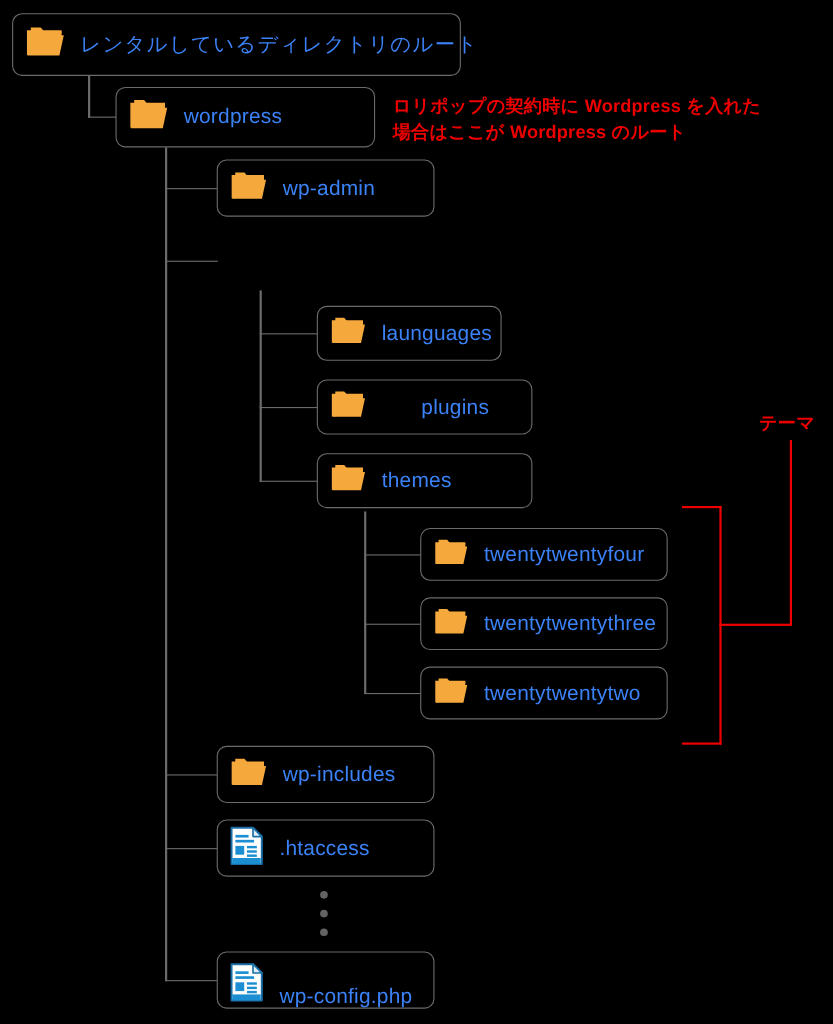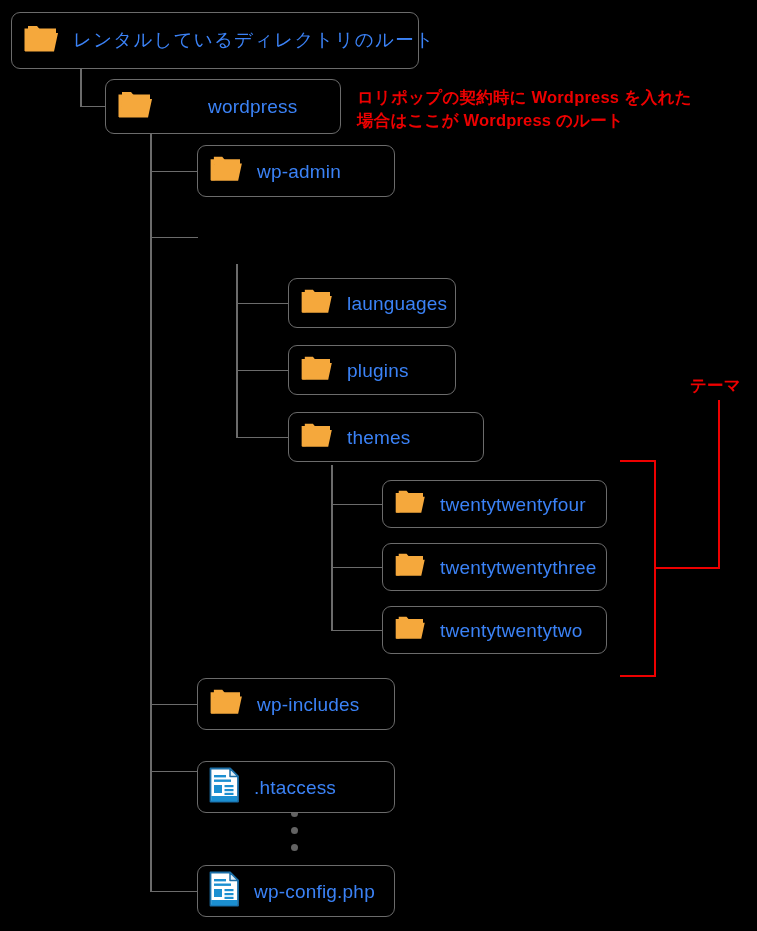--- a/index.html
+++ b/index.html
@@ -120,21 +120,21 @@
     <span class="icon">
       <svg width="36" height="30" viewBox="0 0 36 30" xmlns="http://www.w3.org/2000/svg">
         <path d="M1.5 4.5 L1.5 27 L6 27 L6 7 L33 7 L33 4.5 Z" fill="#f5a83c"></path>
         <path d="M5 2 L14 2 L17 5.5 L33 5.5 L33 10 L5 10 Z" fill="#f5a83c"></path>
         <path d="M5.5 9 L35 9 L31 27.5 L2 27.5 Z" fill="#f5a83c"></path>
       </svg>
     </span>
     <span class="node-label jp">レンタルしているディレクトリのルート</span>
   </div>
 
-  <div class="node" style="left:105px; top:79px; width:236px; height:55px;gap:41px;">
+  <div class="node" style="left:105px; top:79px; width:236px; height:55px;">
     <span class="icon">
       <svg width="36" height="30" viewBox="0 0 36 30" xmlns="http://www.w3.org/2000/svg">
         <path d="M1.5 4.5 L1.5 27 L6 27 L6 7 L33 7 L33 4.5 Z" fill="#f5a83c"></path>
         <path d="M5 2 L14 2 L17 5.5 L33 5.5 L33 10 L5 10 Z" fill="#f5a83c"></path>
         <path d="M5.5 9 L35 9 L31 27.5 L2 27.5 Z" fill="#f5a83c"></path>
       </svg>
     </span>
     <span class="node-label">wordpress</span>
   </div>
 
@@ -154,21 +154,21 @@
     <span class="icon">
       <svg width="33" height="27" viewBox="0 0 36 30" xmlns="http://www.w3.org/2000/svg">
         <path d="M1.5 4.5 L1.5 27 L6 27 L6 7 L33 7 L33 4.5 Z" fill="#f5a83c"></path>
         <path d="M5 2 L14 2 L17 5.5 L33 5.5 L33 10 L5 10 Z" fill="#f5a83c"></path>
         <path d="M5.5 9 L35 9 L31 27.5 L2 27.5 Z" fill="#f5a83c"></path>
       </svg>
     </span>
     <span class="node-label">launguages</span>
   </div>
 
-  <div class="node" style="left:288px; top:345px; width:168px; height:50px;">
+  <div class="node" style="left:288px; top:345px; width:196px; height:50px;gap:36px;">
     <span class="icon">
       <svg width="33" height="27" viewBox="0 0 36 30" xmlns="http://www.w3.org/2000/svg">
         <path d="M1.5 4.5 L1.5 27 L6 27 L6 7 L33 7 L33 4.5 Z" fill="#f5a83c"></path>
         <path d="M5 2 L14 2 L17 5.5 L33 5.5 L33 10 L5 10 Z" fill="#f5a83c"></path>
         <path d="M5.5 9 L35 9 L31 27.5 L2 27.5 Z" fill="#f5a83c"></path>
       </svg>
     </span>
     <span class="node-label">plugins</span>
   </div>
 
@@ -220,38 +220,38 @@
     <span class="icon">
       <svg width="34" height="28" viewBox="0 0 36 30" xmlns="http://www.w3.org/2000/svg">
         <path d="M1.5 4.5 L1.5 27 L6 27 L6 7 L33 7 L33 4.5 Z" fill="#f5a83c"></path>
         <path d="M5 2 L14 2 L17 5.5 L33 5.5 L33 10 L5 10 Z" fill="#f5a83c"></path>
         <path d="M5.5 9 L35 9 L31 27.5 L2 27.5 Z" fill="#f5a83c"></path>
       </svg>
     </span>
     <span class="node-label">wp-includes</span>
   </div>
 
-  <div class="node" style="left:197px; top:745px; width:198px; height:52px;margin-top:16px;">
+  <div class="node" style="left:197px; top:745px; width:198px; height:52px;">
     <span class="icon">
       <svg width="31" height="36" viewBox="0 0 31 36" xmlns="http://www.w3.org/2000/svg">
         <path d="M1.5 1.5 H21 L29 9.5 V34.5 H1.5 Z" fill="#ffffff" stroke="#1b6fa8" stroke-width="1.8" stroke-linejoin="round"></path>
         <path d="M21 1.5 V9.5 H29 Z" fill="#dfeef8" stroke="#1b6fa8" stroke-width="1.5" stroke-linejoin="round"></path>
         <rect x="5" y="8" width="12" height="2.4" fill="#1b8fd1"></rect>
         <rect x="5" y="12.5" width="17" height="2.4" fill="#1b8fd1"></rect>
         <rect x="5" y="18" width="8" height="8" fill="#1b8fd1"></rect>
         <rect x="15.5" y="18" width="9" height="2.2" fill="#1b8fd1"></rect>
         <rect x="15.5" y="22" width="9" height="2.2" fill="#1b8fd1"></rect>
         <rect x="15.5" y="25.8" width="9" height="2.2" fill="#1b8fd1"></rect>
         <rect x="2.2" y="29" width="25.8" height="5.4" fill="#1b8fd1"></rect>
       </svg>
     </span>
     <span class="node-label">.htaccess</span>
   </div>
 
-  <div class="node" style="left:197px; top:865px; width:198px; height:52px;">
+  <div class="node" style="left:197px; top:865px; width:198px; height:52px;align-items:flex-end;">
     <span class="icon">
       <svg width="31" height="36" viewBox="0 0 31 36" xmlns="http://www.w3.org/2000/svg">
         <path d="M1.5 1.5 H21 L29 9.5 V34.5 H1.5 Z" fill="#ffffff" stroke="#1b6fa8" stroke-width="1.8" stroke-linejoin="round"></path>
         <path d="M21 1.5 V9.5 H29 Z" fill="#dfeef8" stroke="#1b6fa8" stroke-width="1.5" stroke-linejoin="round"></path>
         <rect x="5" y="8" width="12" height="2.4" fill="#1b8fd1"></rect>
         <rect x="5" y="12.5" width="17" height="2.4" fill="#1b8fd1"></rect>
         <rect x="5" y="18" width="8" height="8" fill="#1b8fd1"></rect>
         <rect x="15.5" y="18" width="9" height="2.2" fill="#1b8fd1"></rect>
         <rect x="15.5" y="22" width="9" height="2.2" fill="#1b8fd1"></rect>
         <rect x="15.5" y="25.8" width="9" height="2.2" fill="#1b8fd1"></rect>

